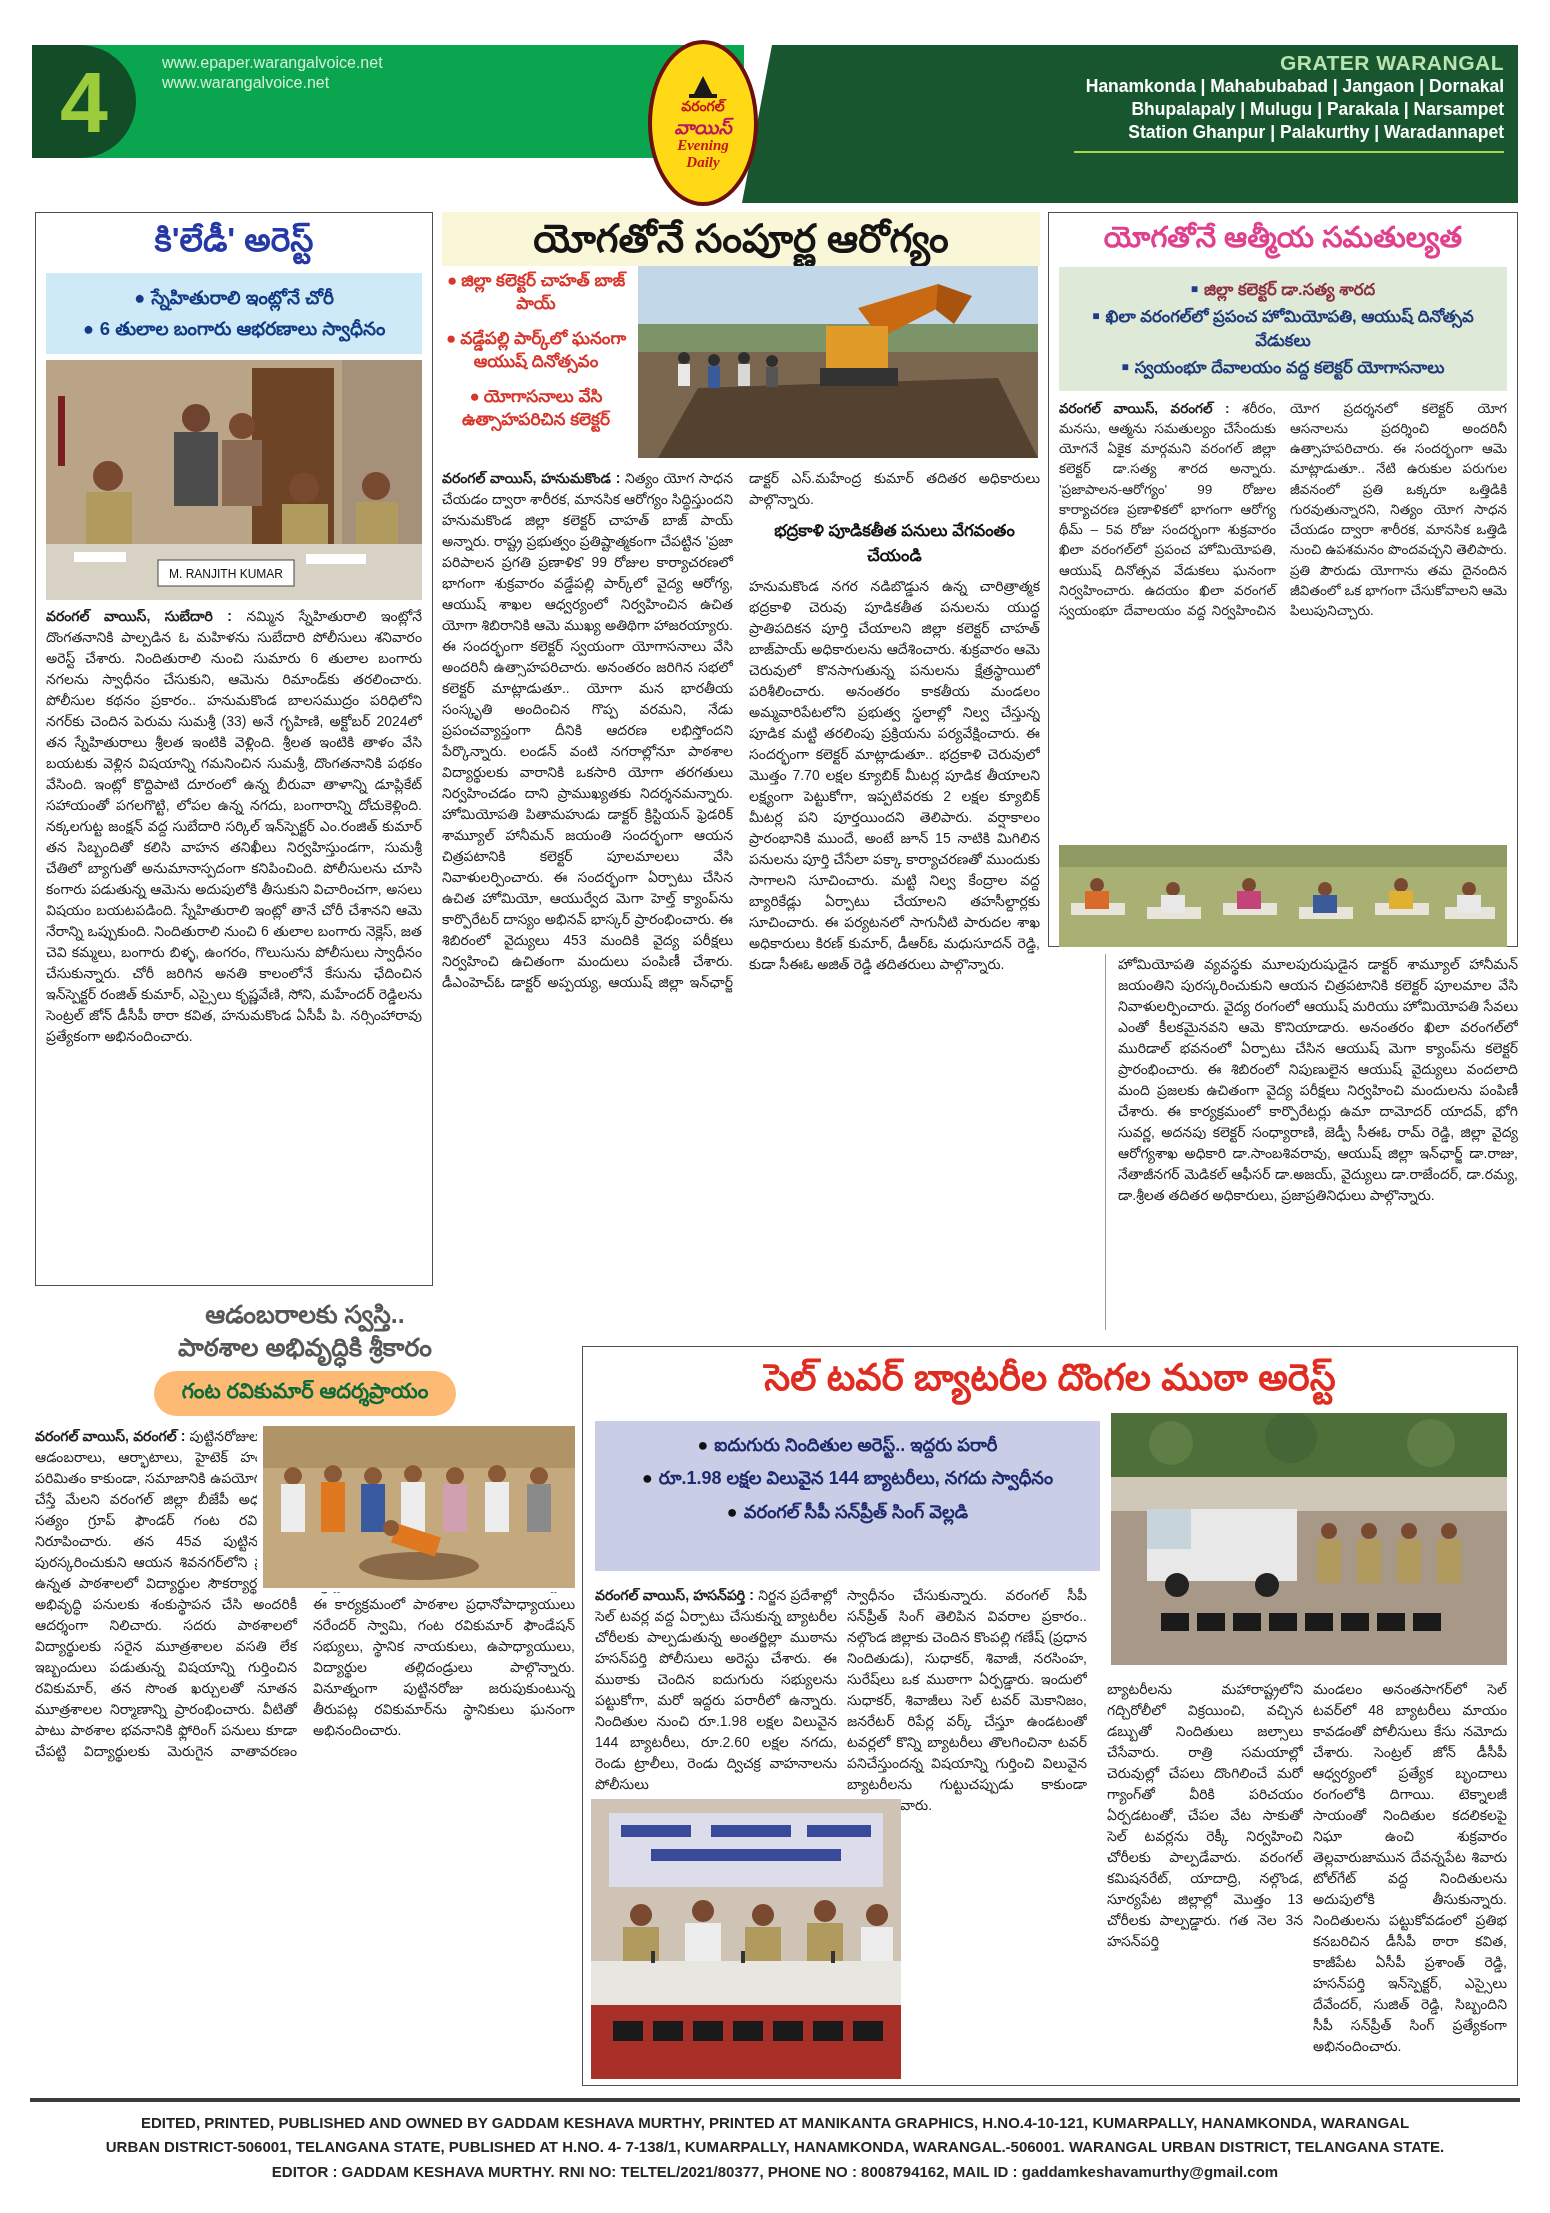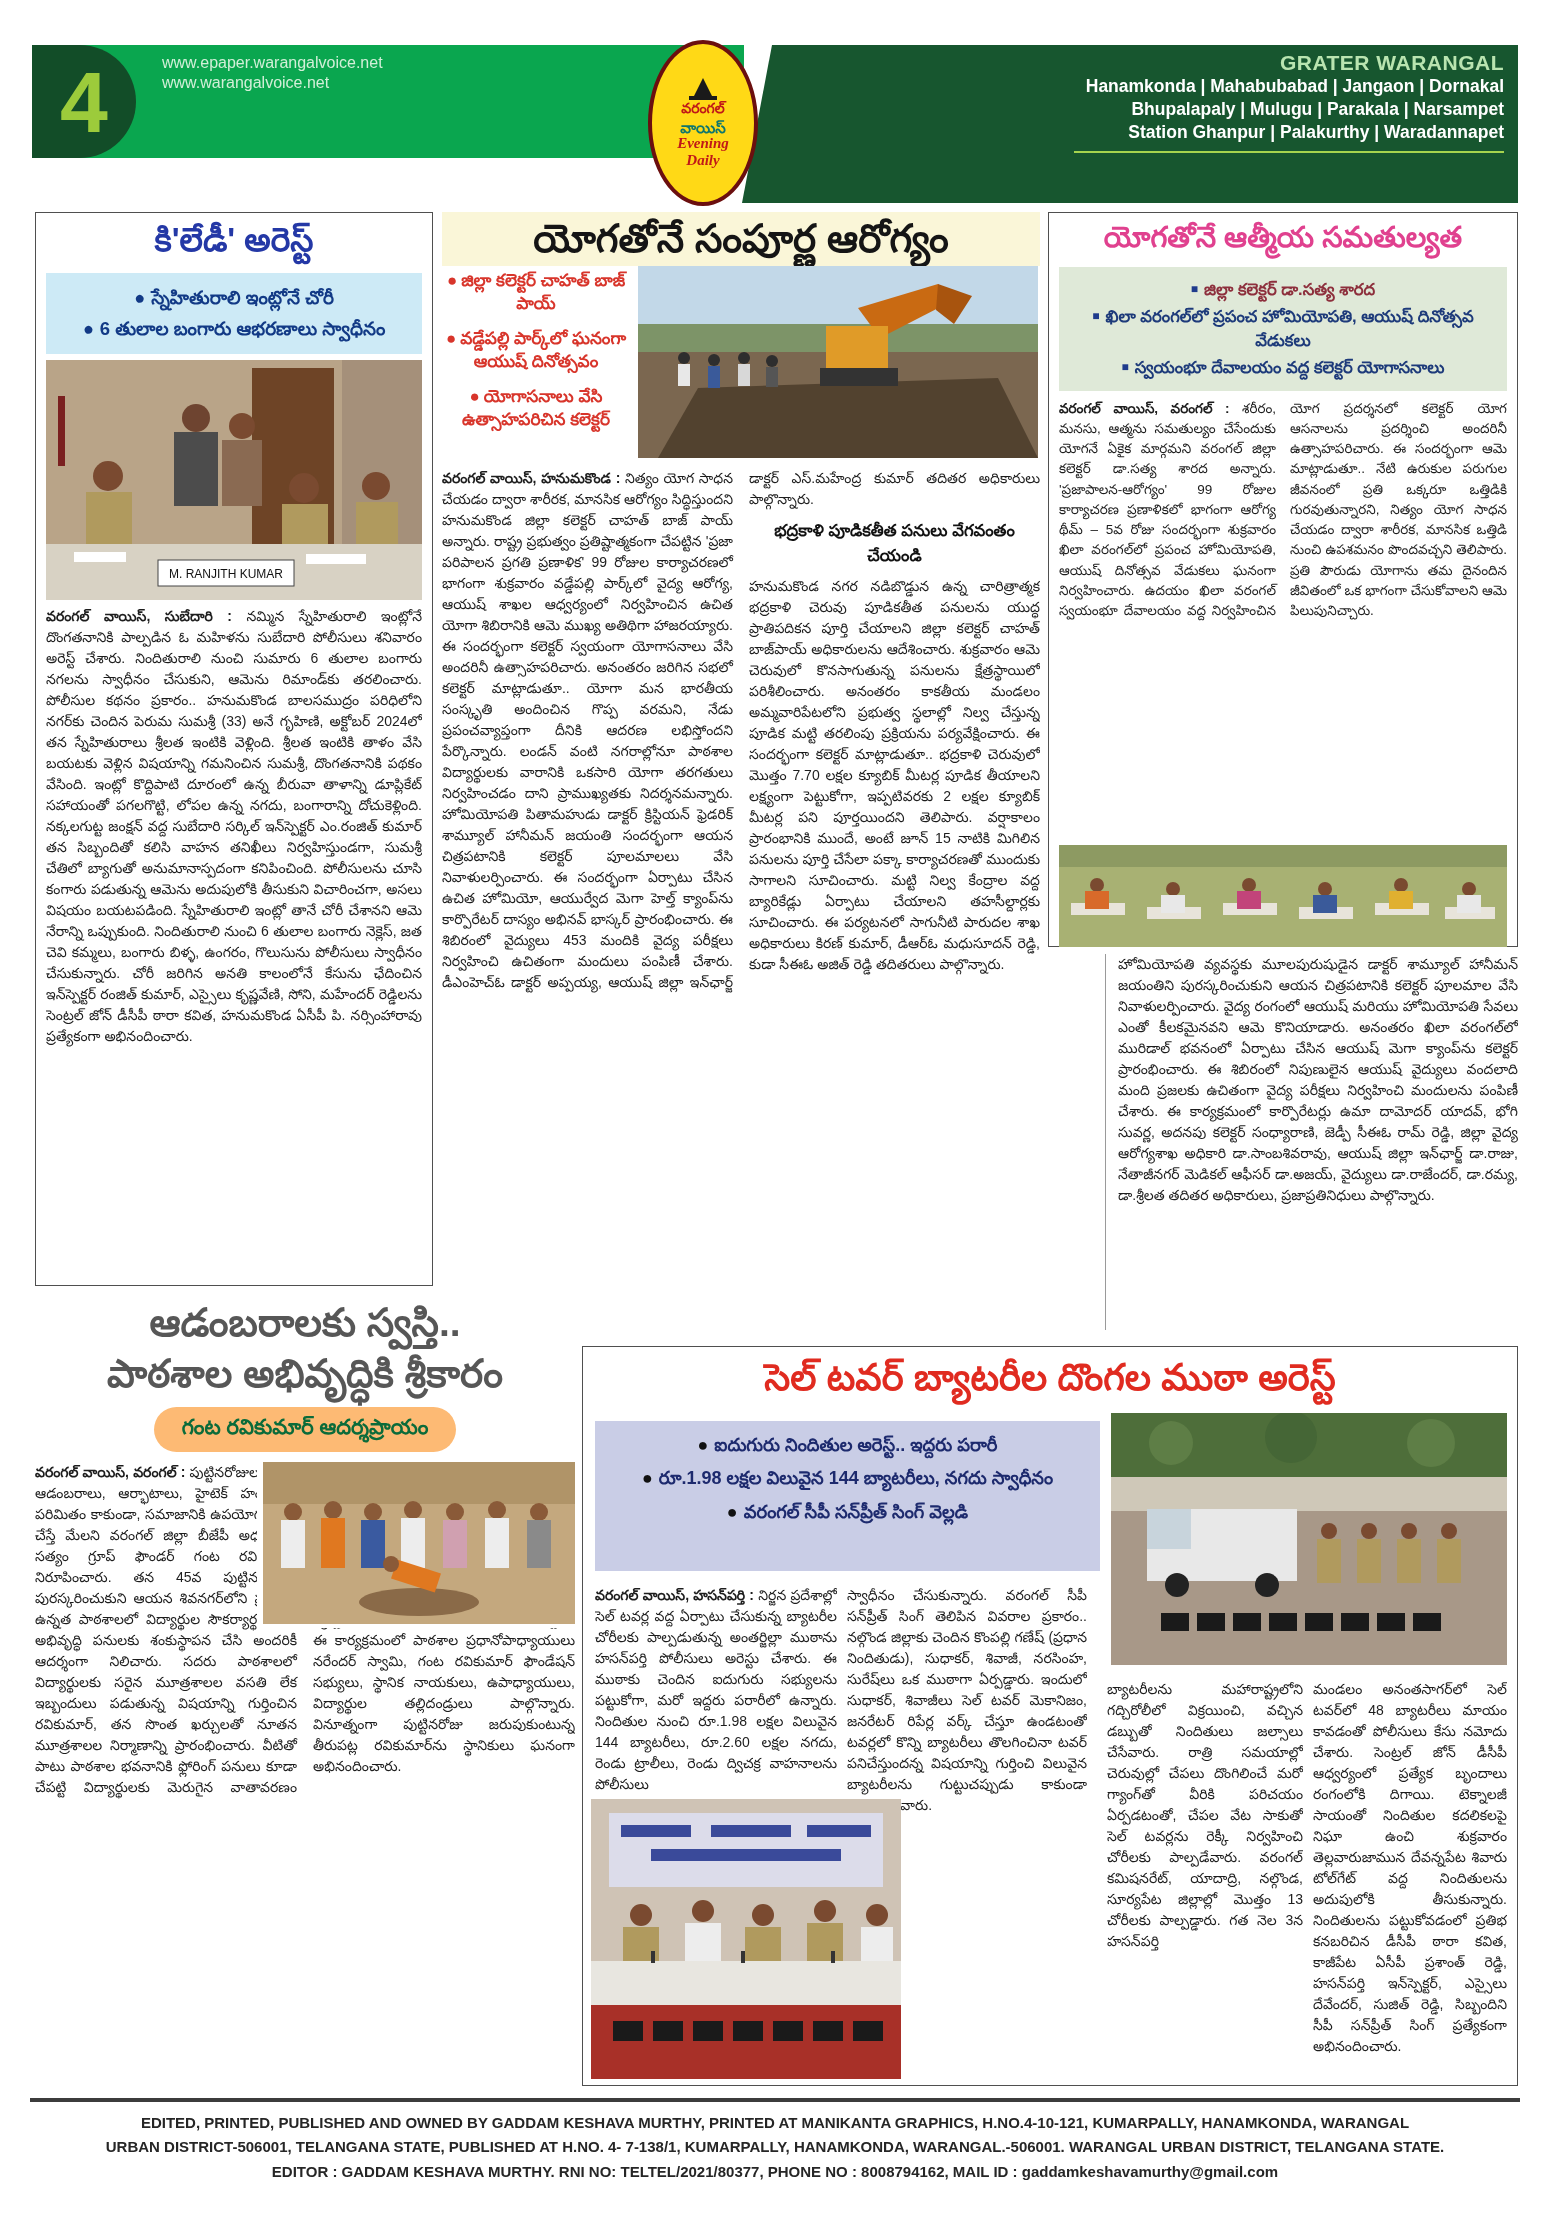--- a/index.html
+++ b/index.html
@@ -18,21 +18,21 @@
             text-align:right;padding:6px 14px 0 0;box-sizing:border-box;}
   .region-title{color:#b9e4b0;font-weight:bold;font-size:21px;letter-spacing:.5px;}
   .region-line{color:#ffffff;font-weight:bold;font-size:17.5px;line-height:1.32;}
   .date-rule{border-top:2px solid #a6d44e;width:430px;margin:7px 0 4px auto;}
   .hdr-date{color:#a6d44e;font-weight:bold;font-size:21px;}
   .logo{position:absolute;left:648px;top:40px;width:110px;height:166px;background:#ffd916;
         border:4px solid #6b0f0f;border-radius:50%;z-index:5;display:flex;flex-direction:column;
         align-items:center;justify-content:center;text-align:center;box-sizing:border-box;}
   .logo .temple{width:34px;height:22px;}
   .logo .l1{color:#c01818;font-size:14px;font-weight:bold;}
-  .logo .l2{color:#0f766e;font-size:15px;font-weight:900;line-height:1;}
+  .logo .l2{color:#be185d;font-size:19px;font-weight:900;line-height:1;font-style:italic;}
   .logo .l3{color:#c01818;font-size:15px;font-weight:bold;font-style:italic;
             font-family:"Liberation Serif","DejaVu Serif",serif;line-height:1.1;}
   
   .boxed{border:1.5px solid #4f4f4f;box-sizing:border-box;}
   .bodytext{font-size:14px;line-height:1.5;text-align:justify;color:#1d1d1d;overflow:hidden;}
   .dateline{font-weight:bold;}
   .abs{position:absolute;}
   svg.photo{display:block;}
   
   .a1{left:35px;top:212px;width:398px;height:1074px;padding:6px 10px;}
@@ -55,21 +55,21 @@
   .a3 h2{margin:2px 0 6px;text-align:center;color:#e0418f;font-size:29px;}
   .a3-bullets{background:#dfe9d8;padding:8px 12px;}
   .a3-bullets div{font-weight:bold;font-size:16.5px;line-height:1.45;text-align:center;margin:3px 0;}
   .a3-b1{color:#8d2f3c;} .a3-b2,.a3-b3{color:#1d3a7a;}
   .sq{color:#1f3b8c;font-size:12px;margin-right:6px;vertical-align:2px;}
   .a3-body{margin-top:8px;column-count:2;column-gap:14px;height:440px;font-size:13.5px;}
   .c3{left:1105px;top:954px;width:413px;height:376px;border-left:1px solid #9a9a9a;
       padding-left:12px;box-sizing:border-box;}
   
   .a4{left:35px;top:1294px;width:540px;height:790px;}
-  .a4 h2{margin:4px 0 8px;text-align:center;color:#575757;font-size:39px;line-height:1.3;}
+  .a4 h2{margin:4px 0 8px;text-align:center;color:#575757;font-size:25px;line-height:1.3;}
   .pill-row{text-align:center;margin:2px 0 10px;}
   .pill{display:inline-block;background:#fdba74;border-radius:26px;padding:8px 28px;
         color:#0b6b3a;font-weight:bold;font-size:21px;}
   .a4-bodywrap{position:relative;height:620px;}
   .a4-body{column-count:2;column-gap:16px;height:620px;}
   .a4-photo{position:absolute;left:222px;top:0;background:#fff;padding:0 0 4px 6px;}
   
   .a5{left:582px;top:1346px;width:936px;height:740px;padding:6px;}
   .a5 h2{margin:4px 0 2px;text-align:center;color:#e02b20;font-size:37px;}
   .a5-bullets{left:12px;top:74px;width:505px;height:150px;background:#c9cde6;

